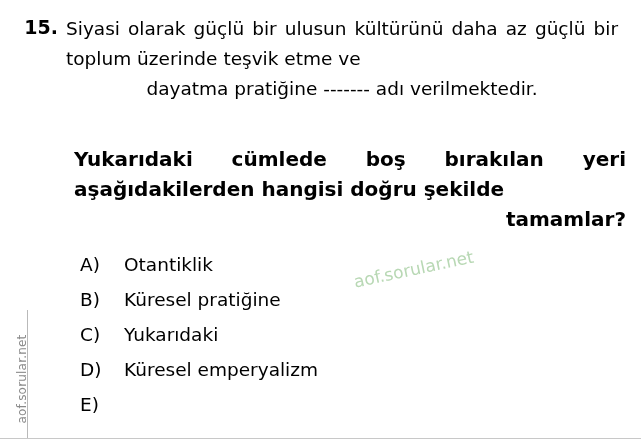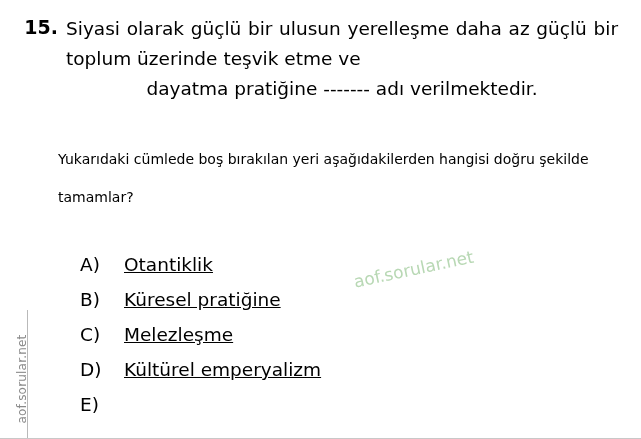--- a/index.html
+++ b/index.html
@@ -83,53 +83,51 @@
     line-height: 30px;
     text-align: justify;
     text-justify: inter-word;
   }
   .qtext .last-line {
     display: block;
     text-align: center;
   }
   .prompt {
     position: absolute;
-    left: 40px;
+    left: 56px;
     top: 130px;
     width: 552px;
-    font-size: 14px;
-    font-weight: normal;
+    font-size: 20px;
+    font-weight: bold;
     line-height: 30px;
     text-align: justify;
     text-justify: inter-word;
   }
   .prompt .last-line {
     display: block;
-    text-align: left;
-    margin-top: 8px;
+    text-align: right;
   }
   .options {
     position: absolute;
     left: 62px;
     top: 240px;
     width: 540px;
   }
   .opt {
     display: flex;
     align-items: baseline;
     height: 35px;
     font-size: 18.5px;
   }
   .opt-letter {
     width: 44px;
     flex: 0 0 44px;
   }
   .opt-text {
     flex: 1 1 auto;
-    text-decoration: underline;
   }
   
   .watermark-diag {
     position: absolute;
     left: 352px;
     top: 272px;
     font-size: 17px;
     color: #b8d8b4;
     transform: rotate(-12deg);
     transform-origin: left top;
@@ -146,21 +144,21 @@
   <div class="left-strip">
     <div class="left-rule"></div>
     <div class="left-watermark">aof.sorular.net</div>
   </div>
 
   <div class="qwrap">
 
     <div class="qnum">15.</div>
 
     <div class="qtext">
-      <span>Siyasi olarak güçlü bir ulusun yerelleşme daha az</span>
+      <span>Siyasi olarak güçlü bir ulusun kültürünü daha az</span>
       <span>güçlü bir toplum üzerinde teşvik etme ve</span>
       <span class="last-line">dayatma pratiğine ------- adı verilmektedir.</span>
     </div>
 
     <div class="prompt">
       <span>Yukarıdaki cümlede boş bırakılan yeri</span>
       <span>aşağıdakilerden hangisi doğru şekilde</span>
       <span class="last-line">tamamlar?</span>
     </div>
 
@@ -168,25 +166,25 @@
       <div class="opt">
         <span class="opt-letter">A)</span>
         <span class="opt-text">Otantiklik</span>
       </div>
       <div class="opt">
         <span class="opt-letter">B)</span>
         <span class="opt-text">Küresel pratiğine</span>
       </div>
       <div class="opt">
         <span class="opt-letter">C)</span>
-        <span class="opt-text">Melezleşme</span>
+        <span class="opt-text">Yukarıdaki</span>
       </div>
       <div class="opt">
         <span class="opt-letter">D)</span>
-        <span class="opt-text">Kültürel emperyalizm</span>
+        <span class="opt-text">Küresel emperyalizm</span>
       </div>
       <div class="opt">
         <span class="opt-letter">E)</span>
       </div>
     </div>
 
   </div>
 
   <div class="watermark-diag">aof.sorular.net</div>
 

